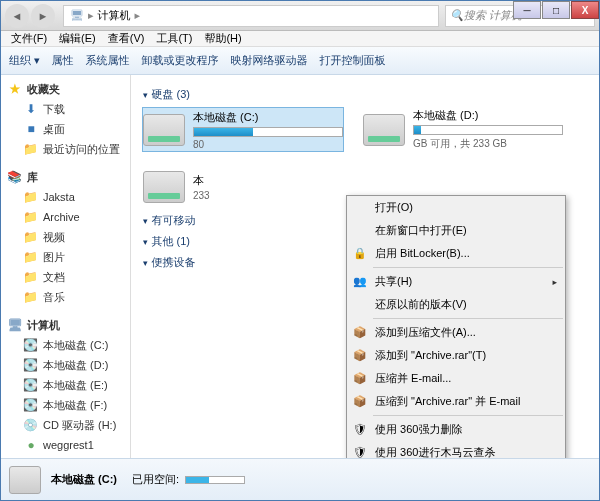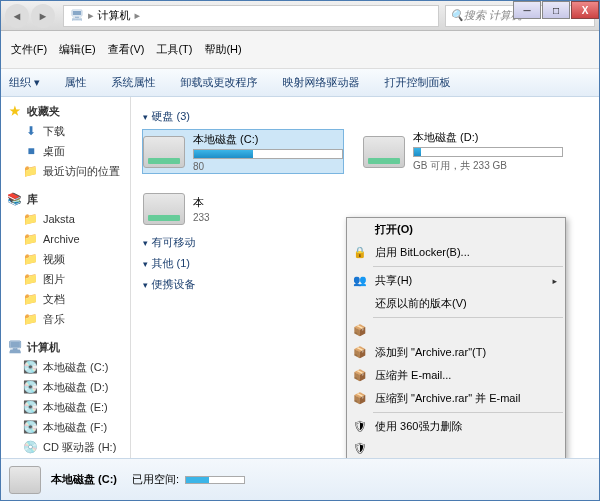--- a/index.html
+++ b/index.html
@@ -7,23 +7,23 @@
 .window{width:600px;height:501px;border:1px solid #4a7ab0;background:#fff;display:flex;flex-direction:column;}
 .titlebar{height:30px;background:linear-gradient(to bottom,#f0f0f0,#d8d8d8);display:flex;align-items:center;padding:0 4px;border-bottom:1px solid #bbb;}
 .titlebar .nav-btn{width:24px;height:24px;border-radius:12px;background:#ddd;margin-right:2px;display:flex;align-items:center;justify-content:center;color:#666;}
 .titlebar .path{flex:1;background:#fff;border:1px solid #ccc;height:22px;margin:0 6px;display:flex;align-items:center;padding:0 6px;}
 .titlebar .path .sep{margin:0 4px;color:#888;}
 .titlebar .search{width:150px;background:#fff;border:1px solid #ccc;height:22px;display:flex;align-items:center;padding:0 4px;color:#888;font-style:italic;}
 .win-ctl{display:flex;gap:1px;position:absolute;top:1px;right:1px;}
 .win-ctl div{width:28px;height:18px;display:flex;align-items:center;justify-content:center;font-size:10px;font-family:Arial;}
 .win-min,.win-max{background:linear-gradient(#e8e8f8,#c8c8e8);border:1px solid #888;}
 .win-close{background:linear-gradient(#e88,#c44);border:1px solid #844;color:#fff;font-weight:bold;}
-.menubar{height:38px;background:#f5f5f5;display:flex;align-items:center;padding:0 4px;border-bottom:1px solid #ddd;}
+.menubar{height:16px;background:#f5f5f5;display:flex;align-items:center;padding:0 4px;border-bottom:1px solid #ddd;}
 .menubar span{padding:2px 6px;cursor:default;}
-.toolbar{height:28px;background:linear-gradient(#f8fbfe,#e4eef8);display:flex;align-items:center;padding:0 8px;border-bottom:1px solid #c8d8e8;gap:25px;}
+.toolbar{height:28px;background:linear-gradient(#f8fbfe,#e4eef8);display:flex;align-items:center;padding:0 8px;border-bottom:1px solid #c8d8e8;gap:12px;}
 .toolbar span{color:#1a3e6e;}
 .body{flex:1;display:flex;overflow:hidden;}
 .sidebar{width:130px;background:#fff;border-right:1px solid #ddd;overflow-y:auto;padding:4px 0;}
 .side-sec{margin-bottom:8px;}
 .side-hdr{display:flex;align-items:center;padding:2px 6px;font-weight:bold;color:#333;}
 .side-icn{width:16px;height:16px;margin-right:4px;display:inline-flex;align-items:center;justify-content:center;font-size:12px;}
 .side-item{display:flex;align-items:center;padding:2px 6px 2px 22px;color:#333;}
 .star{color:#f5c518;}
 .folder{color:#f0c068;}
 .drive{color:#88a8c8;}
@@ -214,59 +214,64 @@
       <div class="grp">
           <span class="arr">▾</span>
           <span>其他 (1)</span>
         </div>
       <div class="grp">
           <span class="arr">▾</span>
           <span>便携设备</span>
         </div>
 
       <div class="ctx" id="ctx">
-          <div class="ctx-item" style="font-weight: bold;">
+          <div class="ctx-item" style="font-weight: normal;">
             <span>打开(O)</span>
+          </div>
+          <div class="ctx-item">
+            <span>在新窗口中打开(E)</span>
           </div>
           <div class="ctx-item">
             <span class="ctx-ic">🔒</span>
             <span>启用 BitLocker(B)...</span>
           </div>
           <div class="ctx-sep"></div>
           <div class="ctx-item">
             <span class="ctx-ic">👥</span>
             <span>共享(H)</span>
             <span class="ctx-sub">▸</span>
           </div>
           <div class="ctx-item">
             <span>还原以前的版本(V)</span>
           </div>
           <div class="ctx-sep"></div>
           <div class="ctx-item">
             <span class="ctx-ic">📦</span>
+            <span>添加到压缩文件(A)...</span>
           </div>
           <div class="ctx-item">
             <span class="ctx-ic">📦</span>
             <span>添加到 "Archive.rar"(T)</span>
           </div>
           <div class="ctx-item">
             <span class="ctx-ic">📦</span>
             <span>压缩并 E-mail...</span>
           </div>
           <div class="ctx-item">
             <span class="ctx-ic">📦</span>
             <span>压缩到 "Archive.rar" 并 E-mail</span>
           </div>
           <div class="ctx-sep"></div>
           <div class="ctx-item">
             <span class="ctx-ic">🛡</span>
             <span>使用 360强力删除</span>
           </div>
           <div class="ctx-item">
             <span class="ctx-ic">🛡</span>
+            <span>使用 360进行木马云查杀</span>
           </div>
         </div>
     </div>
   </div>
   <div class="status">
     <div class="status-ic"></div>
     <div class="status-txt">
       <div class="status-line"><b>本地磁盘 (C:)</b>&nbsp;<span>已用空间:</span><span class="status-bar">
             <span class="status-bar-fill" style="width:40%"></span>
           </span></div>

